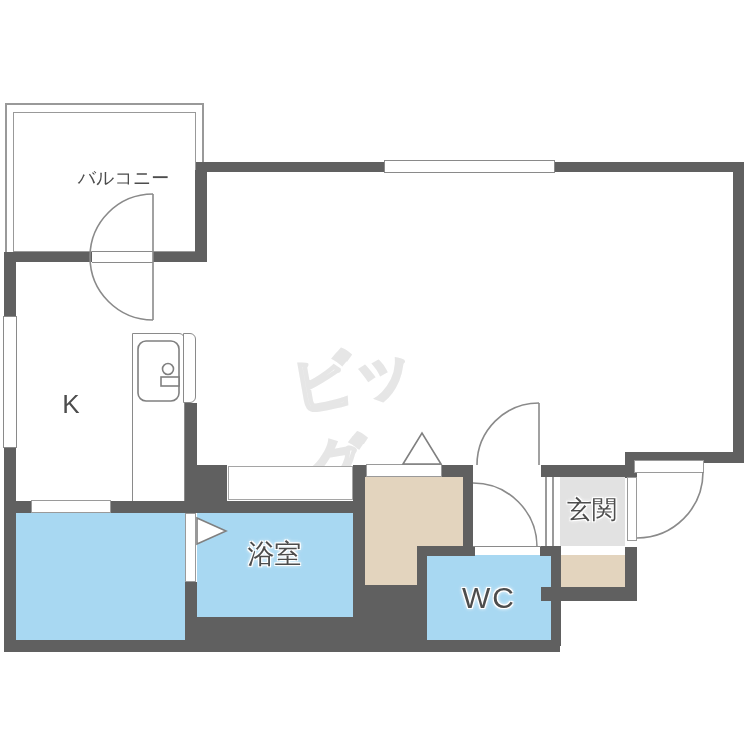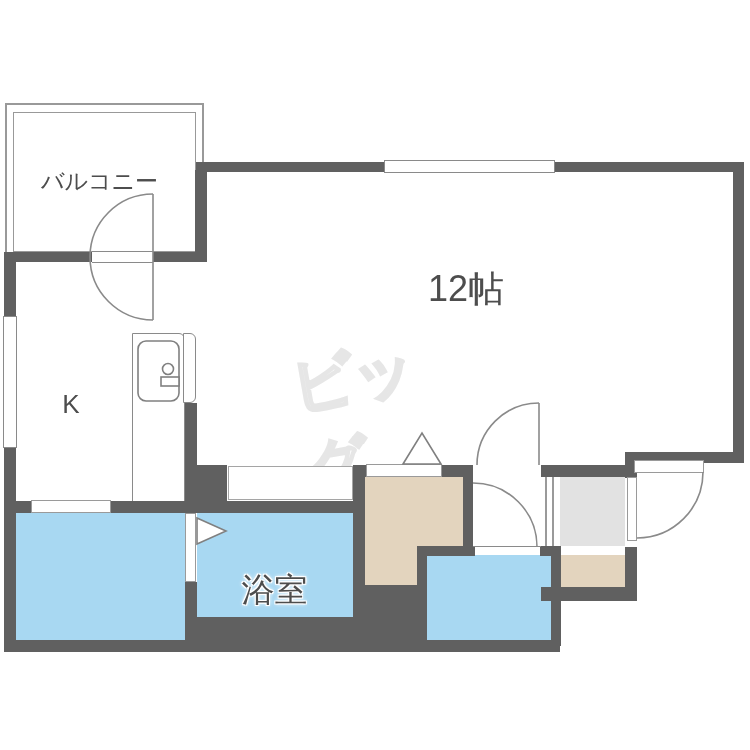--- a/index.html
+++ b/index.html
@@ -105,27 +105,28 @@
       <polygon points="403,464 422,433 441,464"></polygon>
       <polygon points="197,518 226,531 197,544"></polygon>
       <rect x="138" y="341" width="41" height="60" rx="8"></rect>
       <circle cx="168" cy="369" r="5.5"></circle>
       <rect x="161" y="377" width="18" height="9"></rect>
     </g>
   </svg>
 
   <div class="watermark" style="left:292px;top:330px;width:180px;height:100px;font-size:62px;">ビッグ</div>
 
-  <div class="lbl" style="left:32px;top:166px;width:135px;font-size:23px;">バルコニー</div>
+  <div class="lbl" style="left:56px;top:166px;width:135px;font-size:18px;">バルコニー</div>
 
   <div class="lbl" style="left:366px;top:266px;width:200px;font-size:36px;line-height:45px;">
-    <div>12帖</div>
   </div>
 
   <div class="lbl" style="left:21px;top:390px;width:100px;font-size:26px;line-height:29px;">
     <div>K</div>
   </div>
 
-  <div class="lbl" style="left:212px;top:568px;width:125px;font-size:33px;">浴室</div>
+  <div class="lbl" style="left:212px;top:536px;width:125px;font-size:27px;">浴室</div>
 
+  <div class="lbl" style="left:428px;top:581px;width:122px;font-size:30px;letter-spacing:2px;">WC</div>
 
+  <div class="lbl" style="left:557px;top:493px;width:70px;font-size:25px;">玄関</div>
 
 </div>
 
 </body></html>

